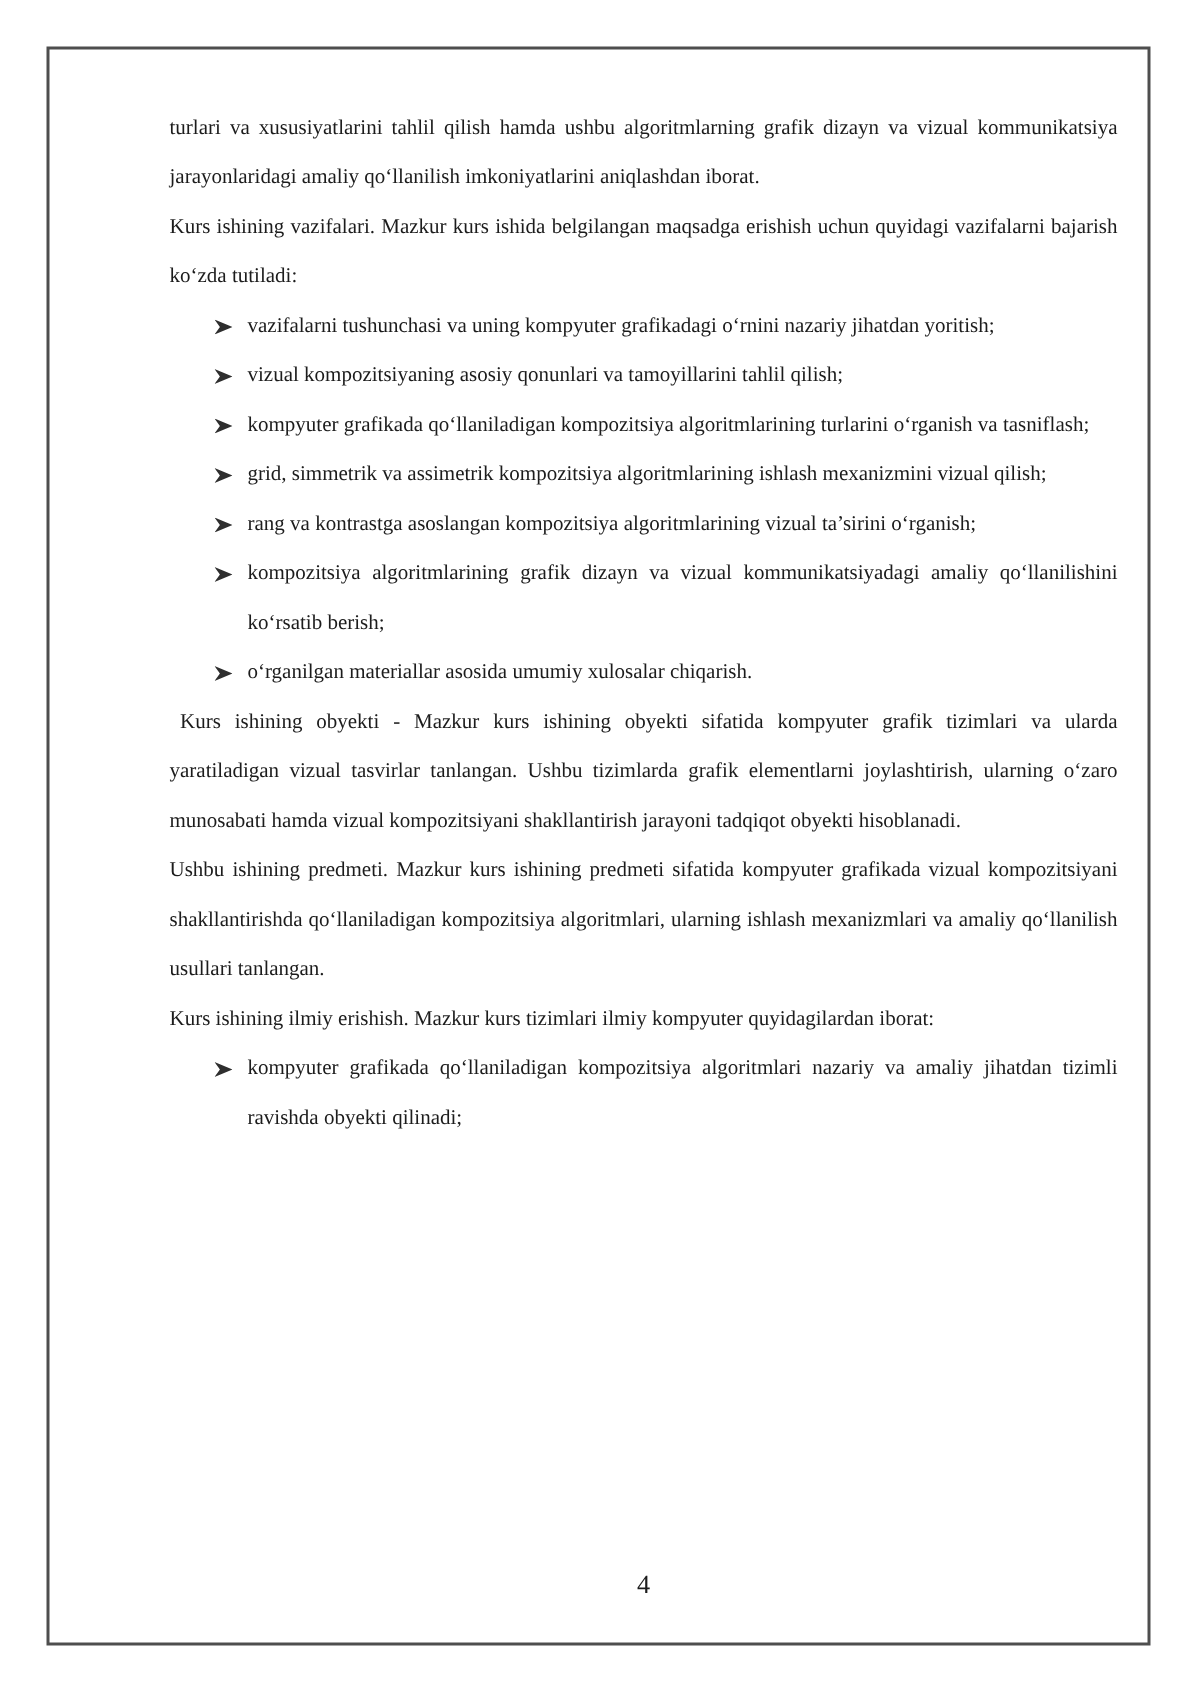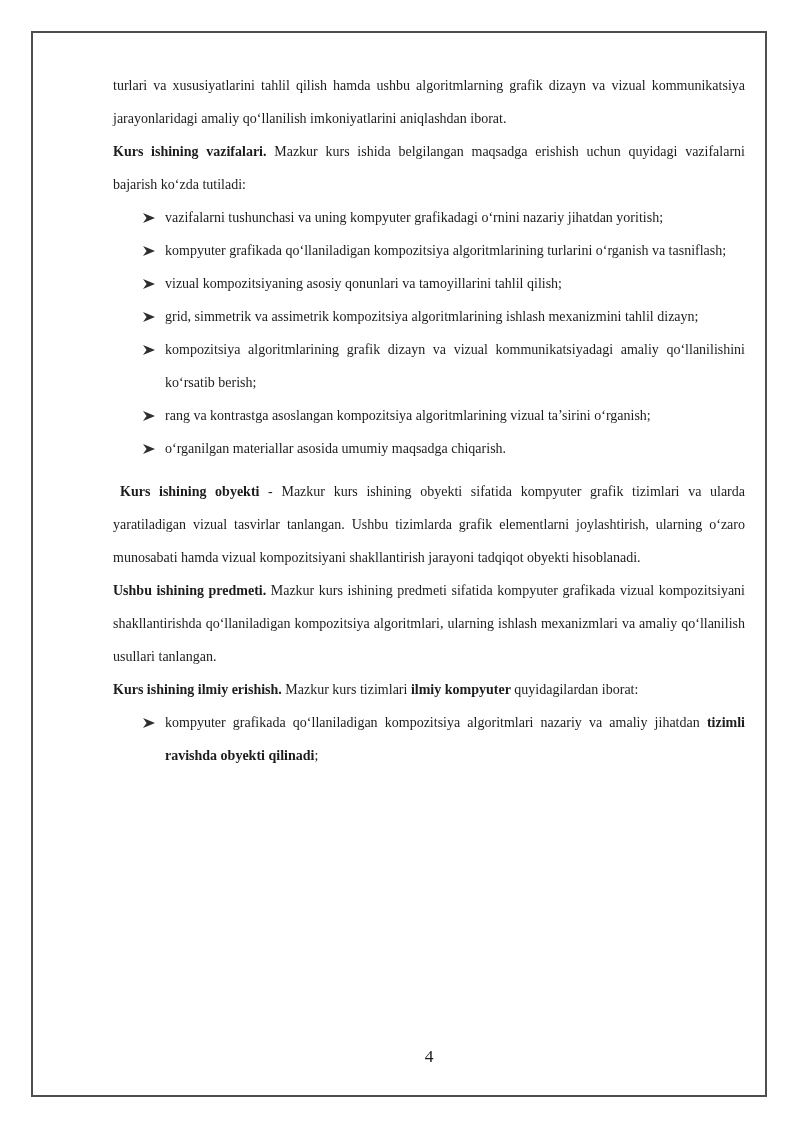--- a/index.html
+++ b/index.html
@@ -45,46 +45,46 @@
   .marker {
     position: absolute;
     left: 30px;
     top: 12px;
     width: 12px;
     height: 10px;
     background: #2e2e2e;
     clip-path: polygon(0 0, 100% 50%, 0 100%, 30% 50%);
   }
   .bold {
-    font-weight: bold;
+    font-weight: normal;
   }
   .page-number {
     position: absolute;
     left: 113px;
     top: 1040px;
     width: 632px;
     text-align: center;
     font-size: 17.5px;
     line-height: 33px;
   }
 </style>
 </head>
 <body>
 
 <div class="page">
   <div class="frame"></div>
   <div class="content">
       <div class="p"><span>turlari va xususiyatlarini tahlil qilish hamda ushbu algoritmlarning grafik dizayn va vizual kommunikatsiya jarayonlaridagi amaliy qo‘llanilish imkoniyatlarini aniqlashdan iborat.</span></div>
       <div class="p"><span class="bold">Kurs ishining vazifalari.</span><span> Mazkur kurs ishida belgilangan maqsadga erishish uchun quyidagi vazifalarni bajarish ko‘zda tutiladi:</span></div>
       <div class="li"><span class="marker"></span><span>vazifalarni tushunchasi va uning kompyuter grafikadagi o‘rnini nazariy jihatdan yoritish;</span></div>
+      <div class="li"><span class="marker"></span><span>vizual kompozitsiyaning asosiy qonunlari va tamoyillarini tahlil qilish;</span></div>
       <div class="li"><span class="marker"></span><span>kompyuter grafikada qo‘llaniladigan kompozitsiya algoritmlarining turlarini o‘rganish va tasniflash;</span></div>
-      <div class="li"><span class="marker"></span><span>vizual kompozitsiyaning asosiy qonunlari va tamoyillarini tahlil qilish;</span></div>
-      <div class="li"><span class="marker"></span><span>grid, simmetrik va assimetrik kompozitsiya algoritmlarining ishlash mexanizmini tahlil dizayn;</span></div>
+      <div class="li"><span class="marker"></span><span>grid, simmetrik va assimetrik kompozitsiya algoritmlarining ishlash mexanizmini vizual qilish;</span></div>
+      <div class="li"><span class="marker"></span><span>rang va kontrastga asoslangan kompozitsiya algoritmlarining vizual ta’sirini o‘rganish;</span></div>
       <div class="li"><span class="marker"></span><span>kompozitsiya algoritmlarining grafik dizayn va vizual kommunikatsiyadagi amaliy qo‘llanilishini ko‘rsatib berish;</span></div>
-      <div class="li"><span class="marker"></span><span>rang va kontrastga asoslangan kompozitsiya algoritmlarining vizual ta’sirini o‘rganish;</span></div>
-      <div class="li"><span class="marker"></span><span>o‘rganilgan materiallar asosida umumiy maqsadga chiqarish.</span></div>
-      <div class="p" style="text-indent: 7px; margin-top: 10px;"><span class="bold">Kurs ishining obyekti</span><span> - Mazkur kurs ishining obyekti sifatida kompyuter grafik tizimlari va ularda yaratiladigan vizual tasvirlar tanlangan. Ushbu tizimlarda grafik elementlarni joylashtirish, ularning o‘zaro munosabati hamda vizual kompozitsiyani shakllantirish jarayoni tadqiqot obyekti hisoblanadi.</span></div>
+      <div class="li"><span class="marker"></span><span>o‘rganilgan materiallar asosida umumiy xulosalar chiqarish.</span></div>
+      <div class="p" style="text-indent: 7px;"><span class="bold">Kurs ishining obyekti</span><span> - Mazkur kurs ishining obyekti sifatida kompyuter grafik tizimlari va ularda yaratiladigan vizual tasvirlar tanlangan. Ushbu tizimlarda grafik elementlarni joylashtirish, ularning o‘zaro munosabati hamda vizual kompozitsiyani shakllantirish jarayoni tadqiqot obyekti hisoblanadi.</span></div>
       <div class="p"><span class="bold">Ushbu ishining predmeti.</span><span> Mazkur kurs ishining predmeti sifatida kompyuter grafikada vizual kompozitsiyani shakllantirishda qo‘llaniladigan kompozitsiya algoritmlari, ularning ishlash mexanizmlari va amaliy qo‘llanilish usullari tanlangan.</span></div>
       <div class="p"><span class="bold">Kurs ishining ilmiy erishish.</span><span> Mazkur kurs tizimlari </span><span class="bold">ilmiy kompyuter</span><span> quyidagilardan iborat:</span></div>
       <div class="li"><span class="marker"></span><span>kompyuter grafikada qo‘llaniladigan kompozitsiya algoritmlari nazariy va amaliy jihatdan </span><span class="bold">tizimli ravishda obyekti qilinadi</span><span>;</span></div>
     </div>
   <div class="page-number">4</div>
 </div>
 
 </body></html>

